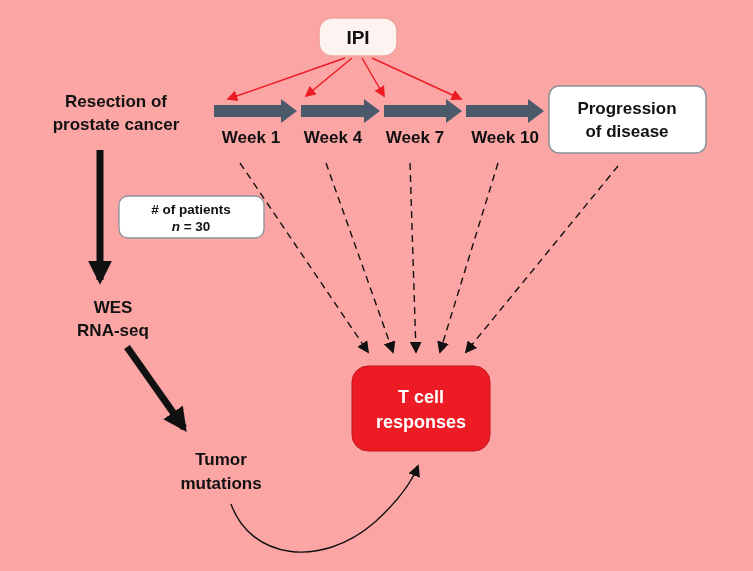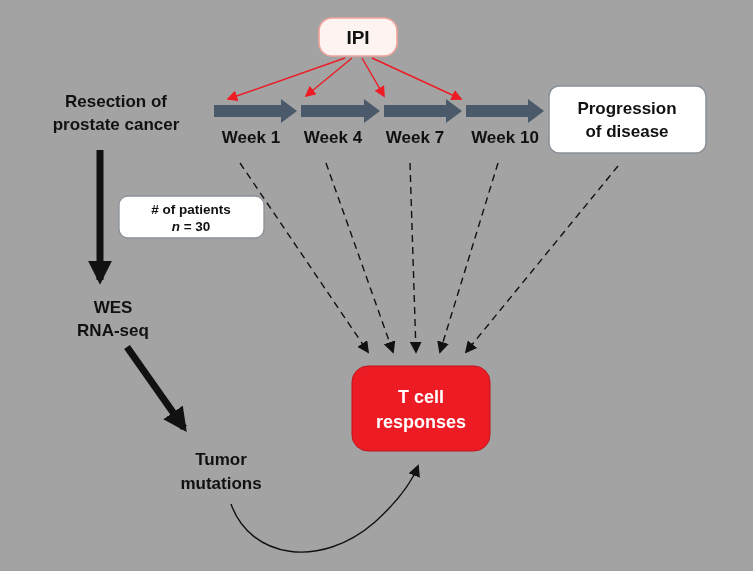--- a/index.html
+++ b/index.html
@@ -7,21 +7,21 @@
     padding: 0;
     background: #ffffff;
     width: 753px;
     height: 571px;
     overflow: hidden;
   }
   .canvas-wrap {
     position: relative;
     width: 753px;
     height: 571px;
-    background: #a3a3a3;
+    background: #fca5a5;
   }
   svg text {
     font-family: "Liberation Sans", sans-serif;
     font-weight: 700;
     fill: #111111;
   }
   .t-main  { font-size: 17px; }
   .t-ipi   { font-size: 19px; }
   .t-small { font-size: 13.5px; }
   .t-tcell { font-size: 18px; fill: #ffffff; }

